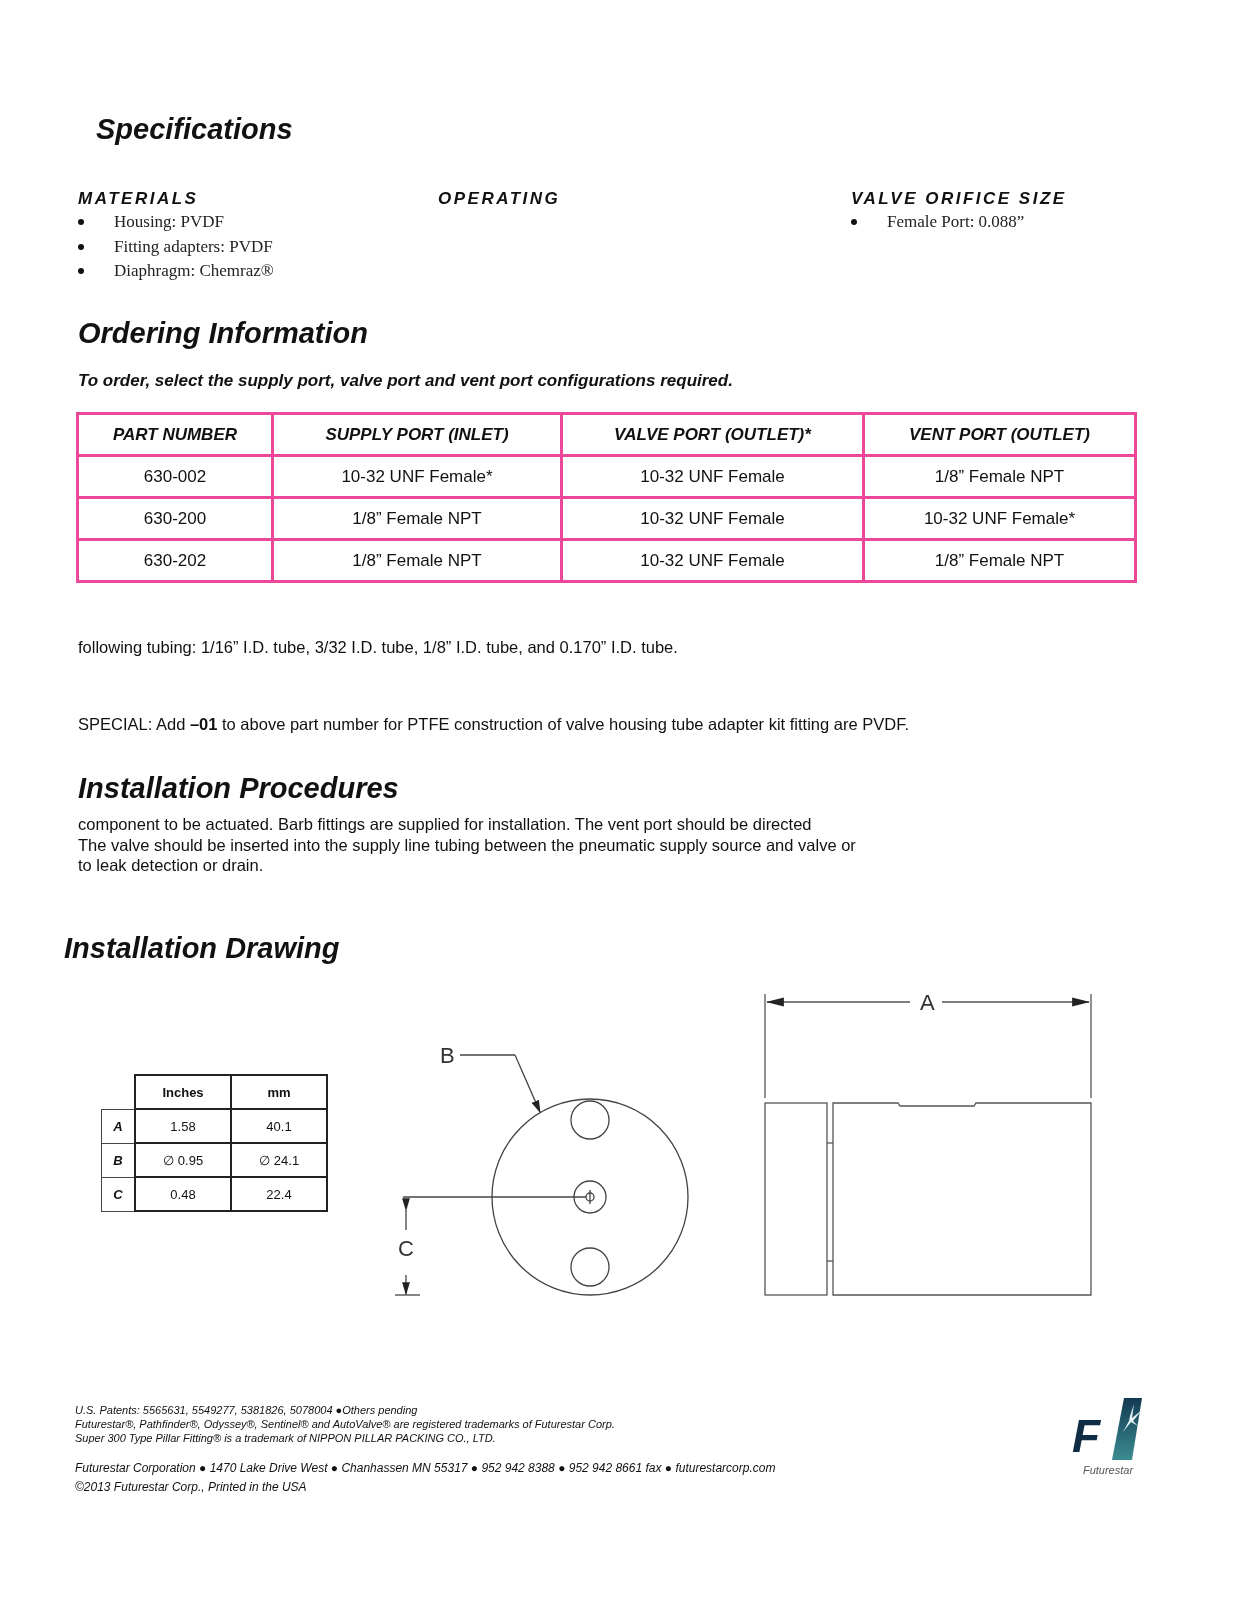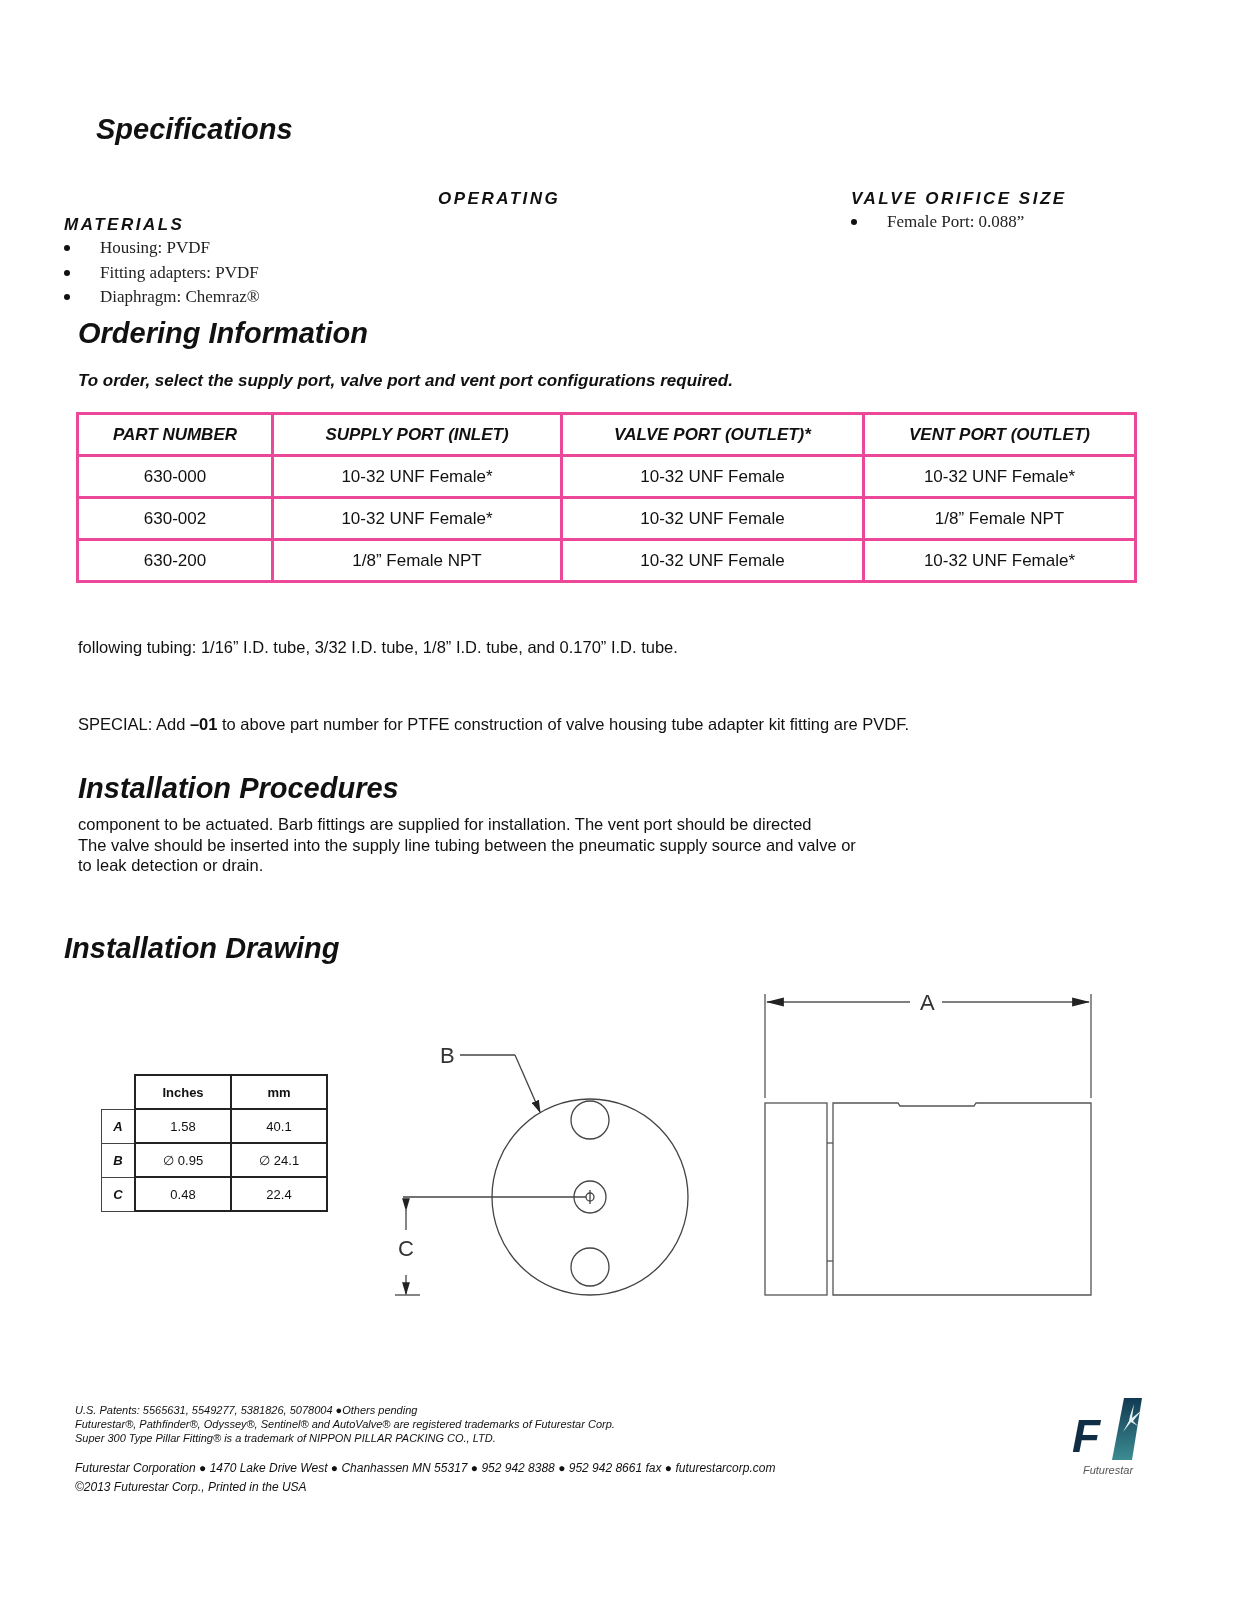--- a/index.html
+++ b/index.html
@@ -22,21 +22,21 @@
   table.dims td.blank { border: none; }
   .foot-small { font-family: "Liberation Sans", sans-serif; font-style: italic; font-size: 11px; line-height: 14px; white-space: nowrap; color: #111; }
   .foot-big { font-family: "Liberation Sans", sans-serif; font-style: italic; font-size: 12px; line-height: 19px; white-space: nowrap; color: #111; }
   svg text { font-family: "Liberation Sans", sans-serif; }
 </style>
 </head>
 <body>
 
 <h1 class="h1 abs" style="left:88px; top:113px;margin-left:8px;">Specifications</h1>
 
-<div class="abs" style="left:64px; top:189px;margin-top:26px;">
+<div class="abs" style="left:78px; top:189px;">
   <div class="subhead">MATERIALS</div>
   <ul class="bul" style="margin-left:0; margin-top:1px;">
     <li><span class="dot"></span><span>Housing: PVDF</span></li>
     <li><span class="dot"></span><span>Fitting adapters: PVDF</span></li>
     <li><span class="dot"></span><span>Diaphragm: Chemraz®</span></li>
   </ul>
 </div>
 
 <div class="abs" style="left:438px; top:189px;">
   <div class="subhead">OPERATING</div>
@@ -56,36 +56,36 @@
   <thead>
     <tr>
       <th style="width:192px;">PART NUMBER</th>
       <th style="width:286px;">SUPPLY PORT (INLET)</th>
       <th style="width:299px;">VALVE PORT (OUTLET)*</th>
       <th>VENT PORT (OUTLET)</th>
     </tr>
   </thead>
   <tbody id="order-body">
       <tr>
-        <td>630-000</td>
-        <td>10-32 UNF Female*</td>
-        <td>10-32 UNF Female</td>
-        <td>10-32 UNF Female*</td>
-      </tr>
-      <tr>
         <td>630-002</td>
         <td>10-32 UNF Female*</td>
         <td>10-32 UNF Female</td>
         <td>1/8” Female NPT</td>
       </tr>
       <tr>
         <td>630-200</td>
         <td>1/8” Female NPT</td>
         <td>10-32 UNF Female</td>
         <td>10-32 UNF Female*</td>
+      </tr>
+      <tr>
+        <td>630-202</td>
+        <td>1/8” Female NPT</td>
+        <td>10-32 UNF Female</td>
+        <td>1/8” Female NPT</td>
       </tr>
     </tbody>
 </table>
 
 <div class="para abs" style="left:78px; top:637px; white-space:nowrap;">
   <div>following tubing: 1/16” I.D. tube, 3/32 I.D. tube, 1/8” I.D. tube, and 0.170” I.D. tube.</div>
 </div>
 
 <div class="para abs" style="left:78px; top:714px; white-space:nowrap;"><span>SPECIAL: Add </span><b>–01</b><span> to above part number for PTFE construction of valve housing tube adapter kit fitting are PVDF.</span></div>
 

